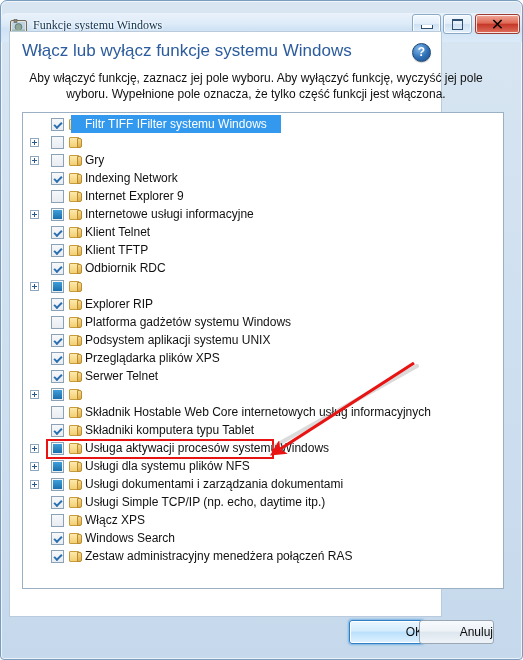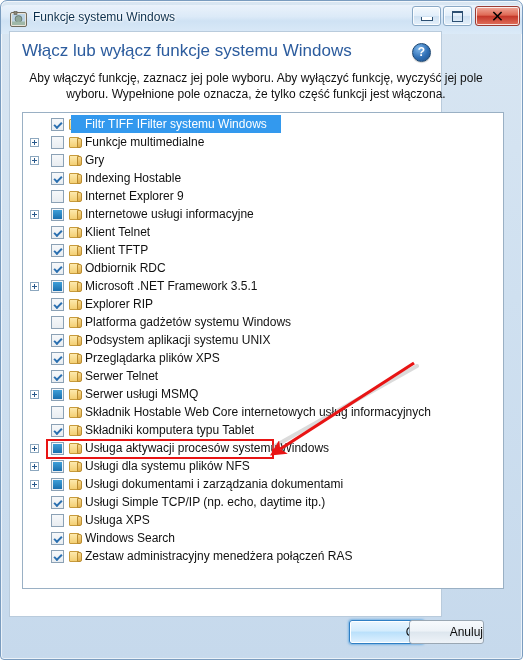--- a/index.html
+++ b/index.html
@@ -25,25 +25,26 @@
     background: linear-gradient(180deg,#d9e6f2 0%, #cfe0f0 45%, #c6d9ec 100%);
     border: 1px solid #7a9cbf;
     border-radius: 7px 7px 4px 4px;
     box-shadow: inset 0 0 0 1px rgba(255,255,255,.65);
     overflow: hidden;
   }
 
   
   #titlebar {
     position: absolute;
-    left: 0; top: 4px;
+    left: 0; top: 12px;
     width: 523px;
     height: 29px;
     background: linear-gradient(180deg,#eaf2fb 0%,#dceaf8 40%,#cfe2f4 55%,#dbeaf8 100%);
     border-radius: 6px 6px 0 0;
+    font-family: Liberation Serif, serif;
   }
   #title-icon {
     position: absolute;
     left: 9px; top: 6px;
     width: 17px; height: 17px;
   }
   #title-text {
     position: absolute;
     left: 32px; top: 5px;
     font-size: 12px;
@@ -260,21 +261,21 @@
     border-radius: 3px;
     background: linear-gradient(180deg,#f7fafd 0%,#edf2f7 46%,#dde6ee 50%,#eef3f8 100%);
   }
   #ok-button {
     left: 348px;
     border: 1px solid #2f7fc4;
     border-radius: 3px;
     background: linear-gradient(180deg,#eaf6ff 0%,#d3ecfd 46%,#b9e0fb 50%,#dff1ff 100%);
     box-shadow: inset 0 0 0 1px #ffffff, 0 0 2px 1px rgba(60,150,220,.55);
   }
-  #cancel-button { left: 408px; }
+  #cancel-button { left: 418px; }
 </style>
 </head>
 <body>
 
 <div id="window">
 
   <div id="titlebar">
 
     <div id="title-icon">
       <svg width="17" height="17" viewBox="0 0 17 17">
@@ -321,38 +322,37 @@
             </span>
             <span class="row-label">Filtr TIFF IFilter systemu Windows</span>
           </div>
           <div class="row">
             <span class="expander"></span>
             <span class="cb unchecked"></span>
             <span class="folder">
               <span class="f-back"></span>
               <span class="f-front"></span>
             </span>
-            <span class="row-label">Funkcje multimedialne</span>
           </div>
           <div class="row">
             <span class="expander"></span>
             <span class="cb unchecked"></span>
             <span class="folder">
               <span class="f-back"></span>
               <span class="f-front"></span>
             </span>
             <span class="row-label">Gry</span>
           </div>
           <div class="row">
             <span class="cb checked"></span>
             <span class="folder">
               <span class="f-back"></span>
               <span class="f-front"></span>
             </span>
-            <span class="row-label">Indexing Hostable</span>
+            <span class="row-label">Indexing Network</span>
           </div>
           <div class="row">
             <span class="cb unchecked"></span>
             <span class="folder">
               <span class="f-back"></span>
               <span class="f-front"></span>
             </span>
             <span class="row-label">Internet Explorer 9</span>
           </div>
           <div class="row">
@@ -388,21 +388,20 @@
             </span>
             <span class="row-label">Odbiornik RDC</span>
           </div>
           <div class="row">
             <span class="expander"></span>
             <span class="cb partial"></span>
             <span class="folder">
               <span class="f-back"></span>
               <span class="f-front"></span>
             </span>
-            <span class="row-label">Microsoft .NET Framework 3.5.1</span>
           </div>
           <div class="row">
             <span class="cb checked"></span>
             <span class="folder">
               <span class="f-back"></span>
               <span class="f-front"></span>
             </span>
             <span class="row-label">Explorer RIP</span>
           </div>
           <div class="row">
@@ -437,21 +436,20 @@
             </span>
             <span class="row-label">Serwer Telnet</span>
           </div>
           <div class="row">
             <span class="expander"></span>
             <span class="cb partial"></span>
             <span class="folder">
               <span class="f-back"></span>
               <span class="f-front"></span>
             </span>
-            <span class="row-label">Serwer usługi MSMQ</span>
           </div>
           <div class="row">
             <span class="cb unchecked"></span>
             <span class="folder">
               <span class="f-back"></span>
               <span class="f-front"></span>
             </span>
             <span class="row-label">Składnik Hostable Web Core internetowych usług informacyjnych</span>
           </div>
           <div class="row">
@@ -496,21 +494,21 @@
               <span class="f-front"></span>
             </span>
             <span class="row-label">Usługi Simple TCP/IP (np. echo, daytime itp.)</span>
           </div>
           <div class="row">
             <span class="cb unchecked"></span>
             <span class="folder">
               <span class="f-back"></span>
               <span class="f-front"></span>
             </span>
-            <span class="row-label">Usługa XPS</span>
+            <span class="row-label">Włącz XPS</span>
           </div>
           <div class="row">
             <span class="cb checked"></span>
             <span class="folder">
               <span class="f-back"></span>
               <span class="f-front"></span>
             </span>
             <span class="row-label">Windows Search</span>
           </div>
           <div class="row">

